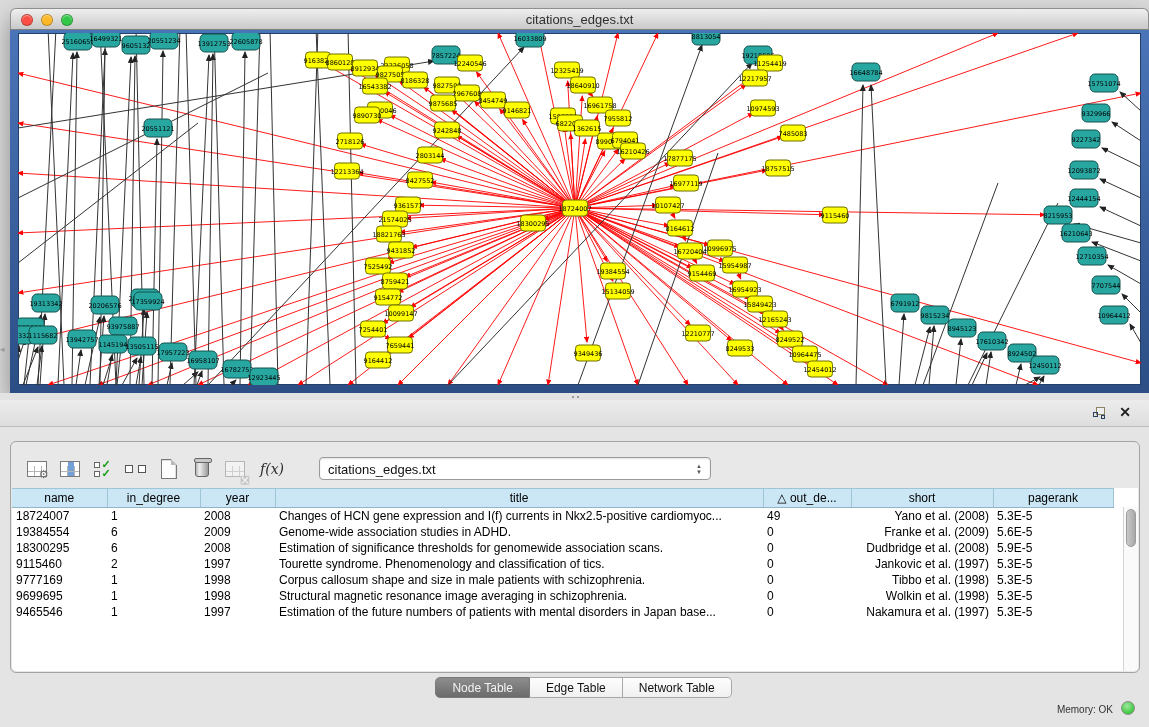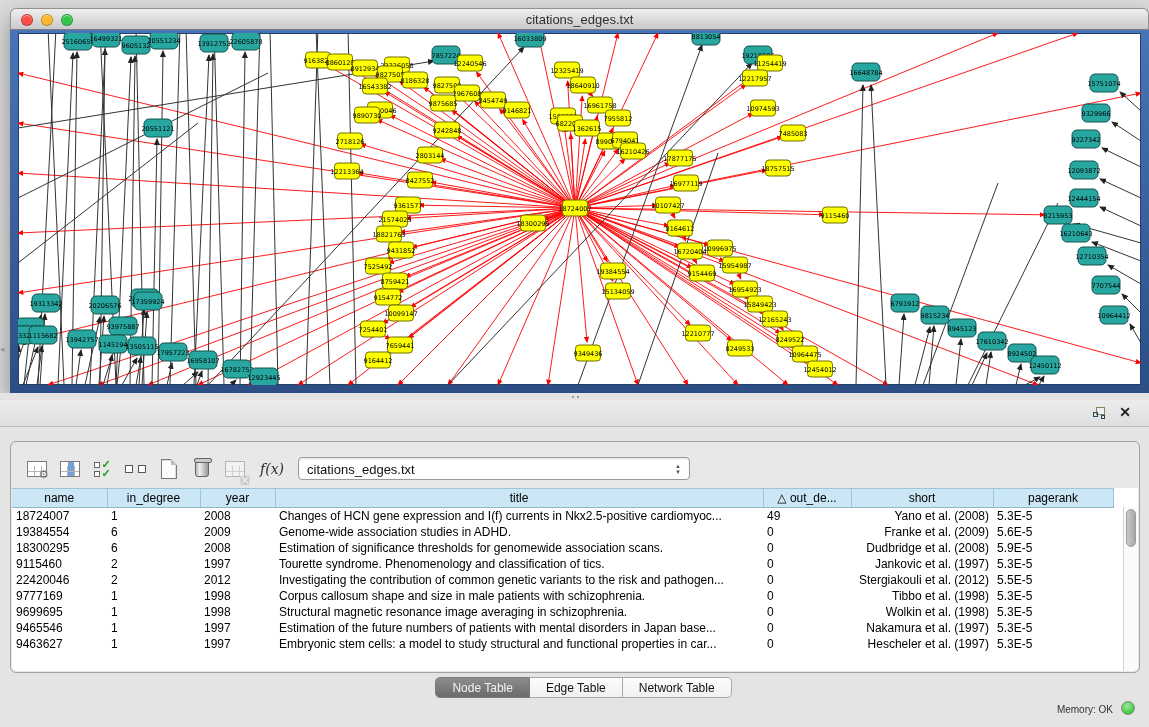--- a/index.html
+++ b/index.html
@@ -45,21 +45,21 @@
   .panel-bg { position:absolute; left:0; top:427px; width:1149px; height:300px; background:#e4e4e4; }
 
   .inset { position:absolute; left:10px; top:441px; width:1130px; height:232px;
     background:#e8e8e8; border:1px solid #a3a3a3; border-radius:6px; }
 
   
   .toolbar { position:absolute; left:0; top:0; right:0; height:45px; padding:8px 0 0 12px;
     display:flex; align-items:center; }
   .tb-icon { width:27px; height:27px; margin-right:6px; display:flex; align-items:center;
     justify-content:center; position:relative; }
-  .fx { font-family:"DejaVu Serif", serif; font-style:italic; font-size:14px; color:#2b2b2b; margin:0 6px 0 6px; }
+  .fx { font-family:"DejaVu Serif", serif; font-style:italic; font-size:14px; color:#2b2b2b; margin:0 27px 0 6px; }
   .combo { position:relative; width:392px; height:23px; background:#fff; border:1px solid #9a9a9a;
     border-radius:4px; box-shadow:inset 0 1px 2px rgba(0,0,0,.12); margin-left:8px; }
   .combo-text { position:absolute; left:8px; top:4px; font-size:13px; color:#111; }
   .combo-stepper { position:absolute; right:6px; top:2px; width:10px; height:18px;
     display:flex; flex-direction:column; align-items:center; justify-content:center; color:#555; }
   .combo-stepper span { font-size:6px; line-height:6px; }
 
   
   .tablewrap { position:absolute; left:1px; right:1px; top:46px; bottom:1px; background:#fff;
     border-radius:0 0 5px 5px; overflow:hidden; }
@@ -892,30 +892,20 @@
             <td class="c0">9115460</td>
             <td class="c1">2</td>
             <td class="c2">1997</td>
             <td class="c3">Tourette syndrome. Phenomenology and classification of tics.</td>
             <td class="c4">0</td>
             <td class="c5">Jankovic et al. (1997)</td>
             <td class="c6">5.3E-5</td>
             <td class="cf"></td>
           </tr>
           <tr>
-            <td class="c0">22420046</td>
-            <td class="c1">2</td>
-            <td class="c2">2012</td>
-            <td class="c3">Investigating the contribution of common genetic variants to the risk and pathogen...</td>
-            <td class="c4">0</td>
-            <td class="c5">Stergiakouli et al. (2012)</td>
-            <td class="c6">5.5E-5</td>
-            <td class="cf"></td>
-          </tr>
-          <tr>
             <td class="c0">9777169</td>
             <td class="c1">1</td>
             <td class="c2">1998</td>
             <td class="c3">Corpus callosum shape and size in male patients with schizophrenia.</td>
             <td class="c4">0</td>
             <td class="c5">Tibbo et al. (1998)</td>
             <td class="c6">5.3E-5</td>
             <td class="cf"></td>
           </tr>
           <tr>
@@ -931,30 +921,20 @@
           <tr>
             <td class="c0">9465546</td>
             <td class="c1">1</td>
             <td class="c2">1997</td>
             <td class="c3">Estimation of the future numbers of patients with mental disorders in Japan base...</td>
             <td class="c4">0</td>
             <td class="c5">Nakamura et al. (1997)</td>
             <td class="c6">5.3E-5</td>
             <td class="cf"></td>
           </tr>
-          <tr>
-            <td class="c0">9463627</td>
-            <td class="c1">1</td>
-            <td class="c2">1997</td>
-            <td class="c3">Embryonic stem cells: a model to study structural and functional properties in car...</td>
-            <td class="c4">0</td>
-            <td class="c5">Hescheler et al. (1997)</td>
-            <td class="c6">5.3E-5</td>
-            <td class="cf"></td>
-          </tr>
         </tbody>
     </table>
     <div class="vscroll">
       <div class="vthumb"></div>
     </div>
   </div>
 </div>
 
 <div class="tabs" id="tabs">
     <button class="seg sel">Node Table</button>

